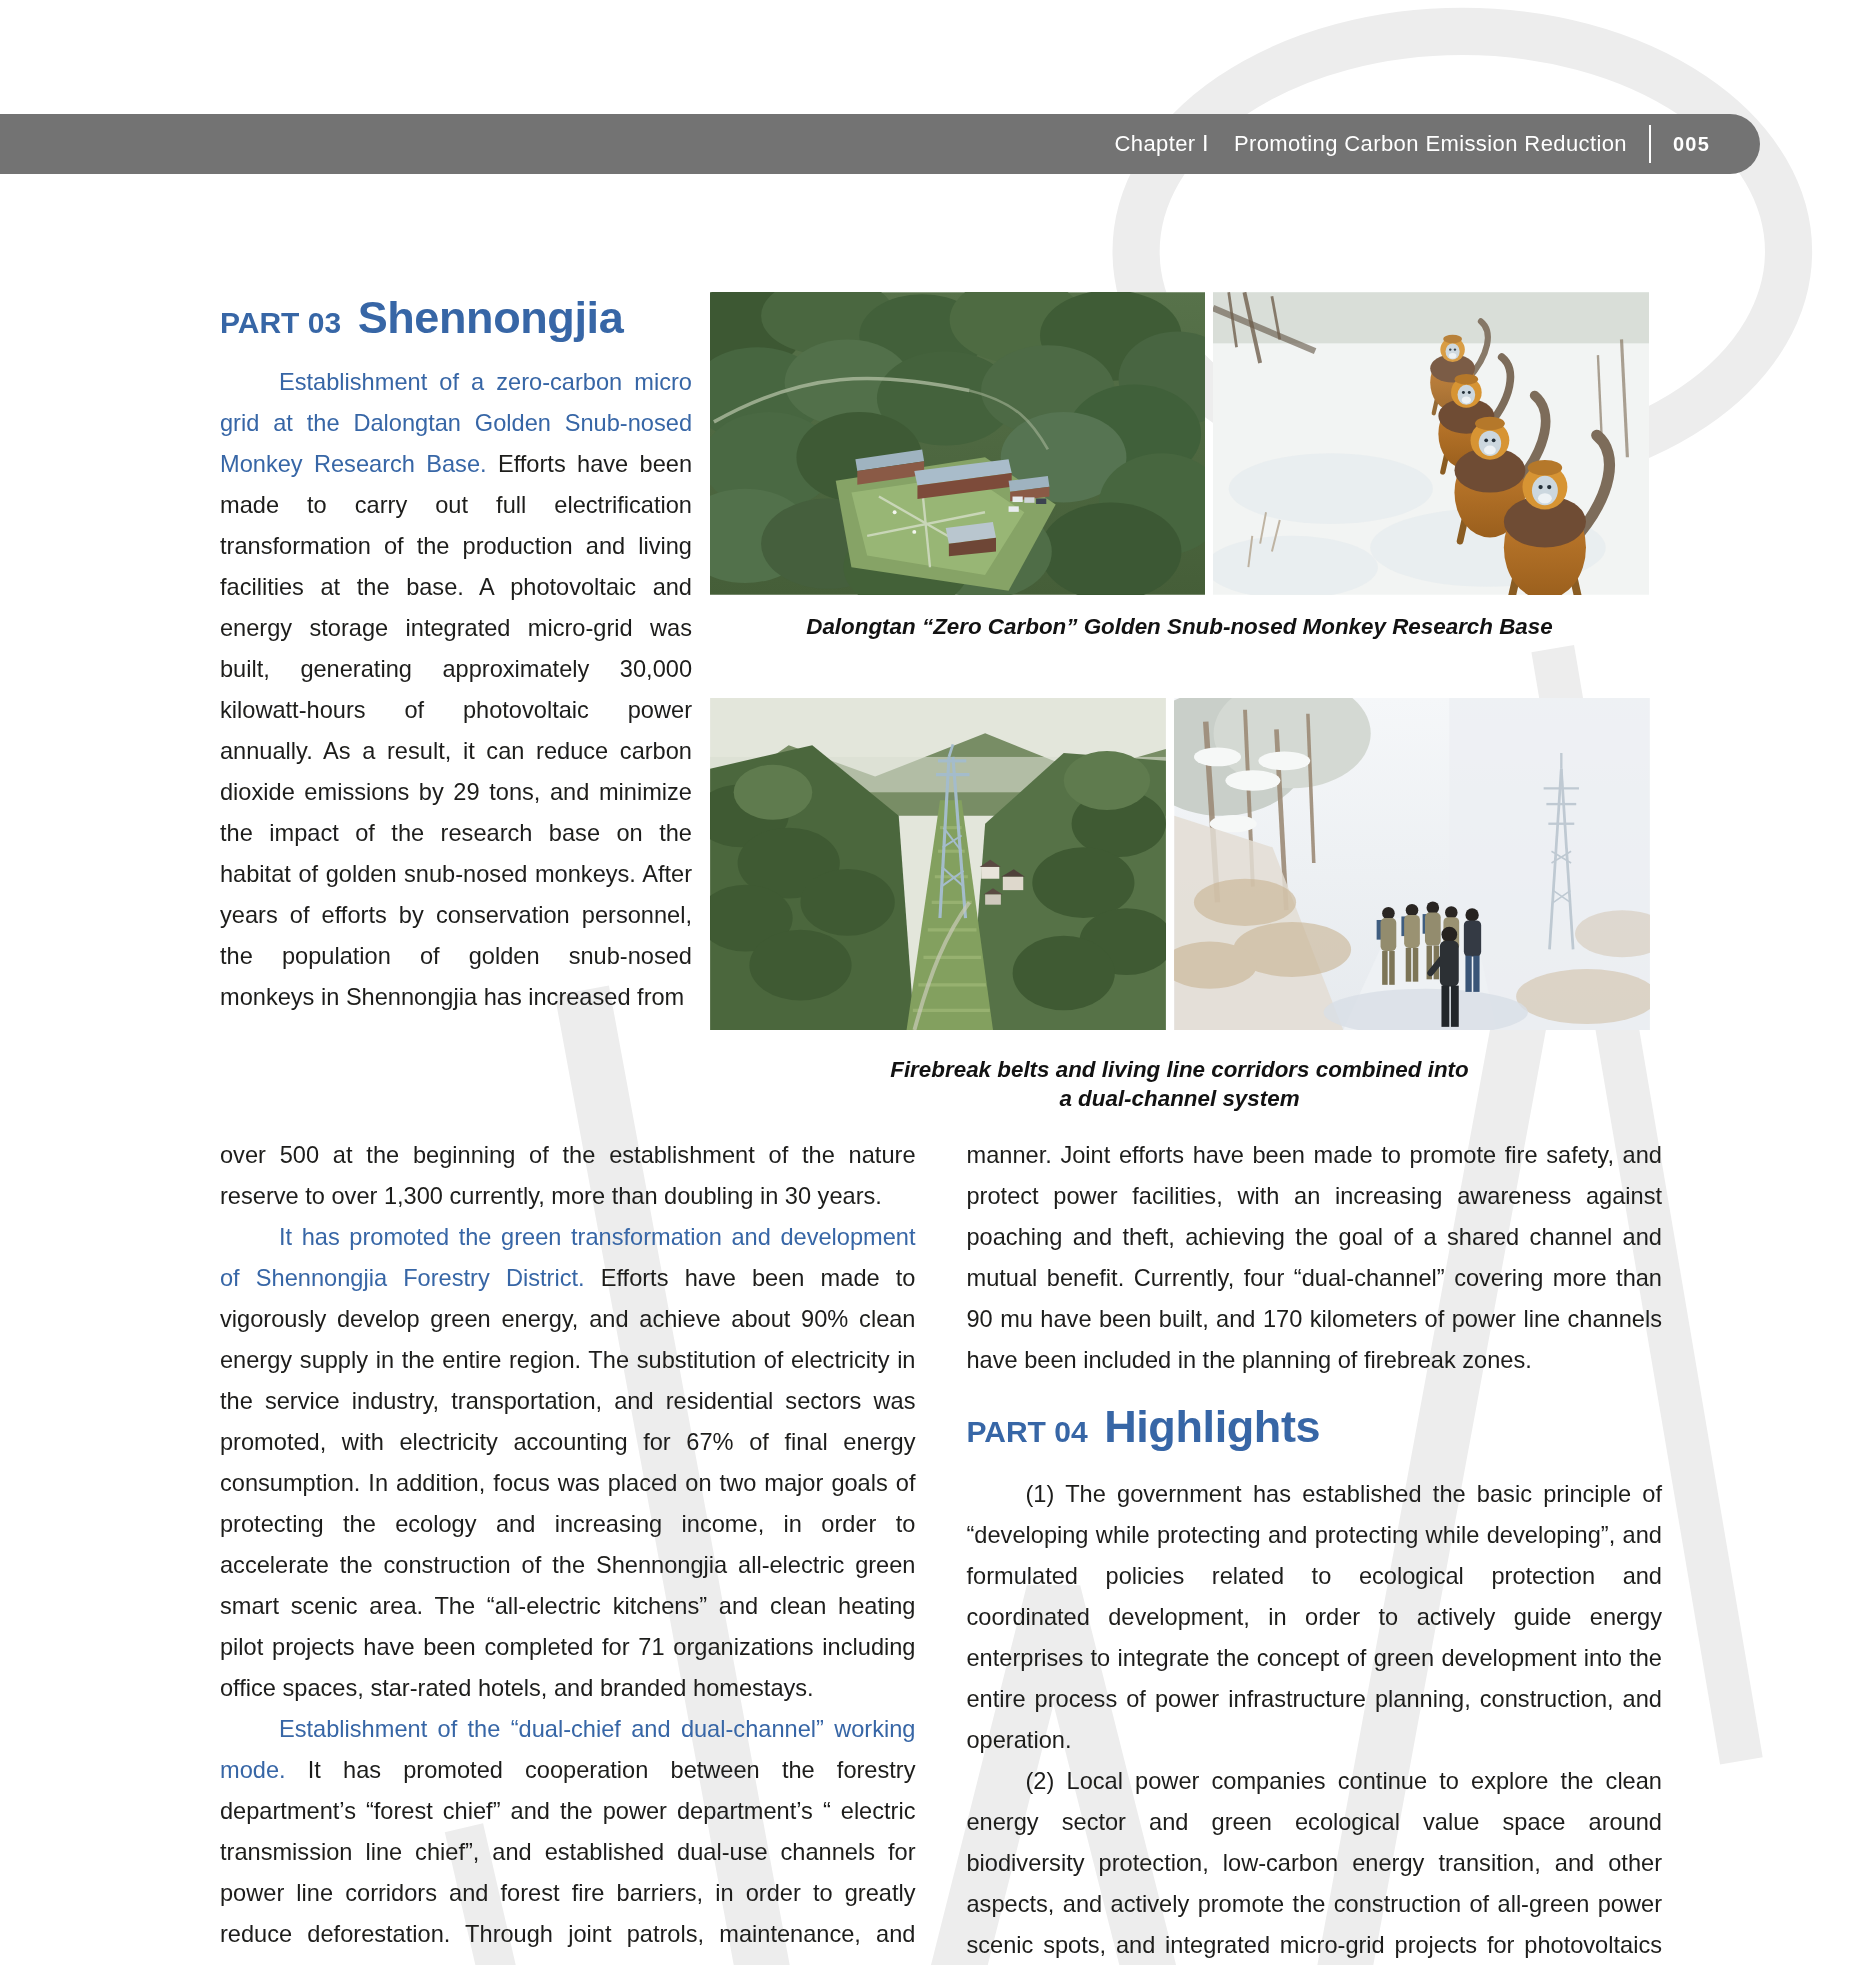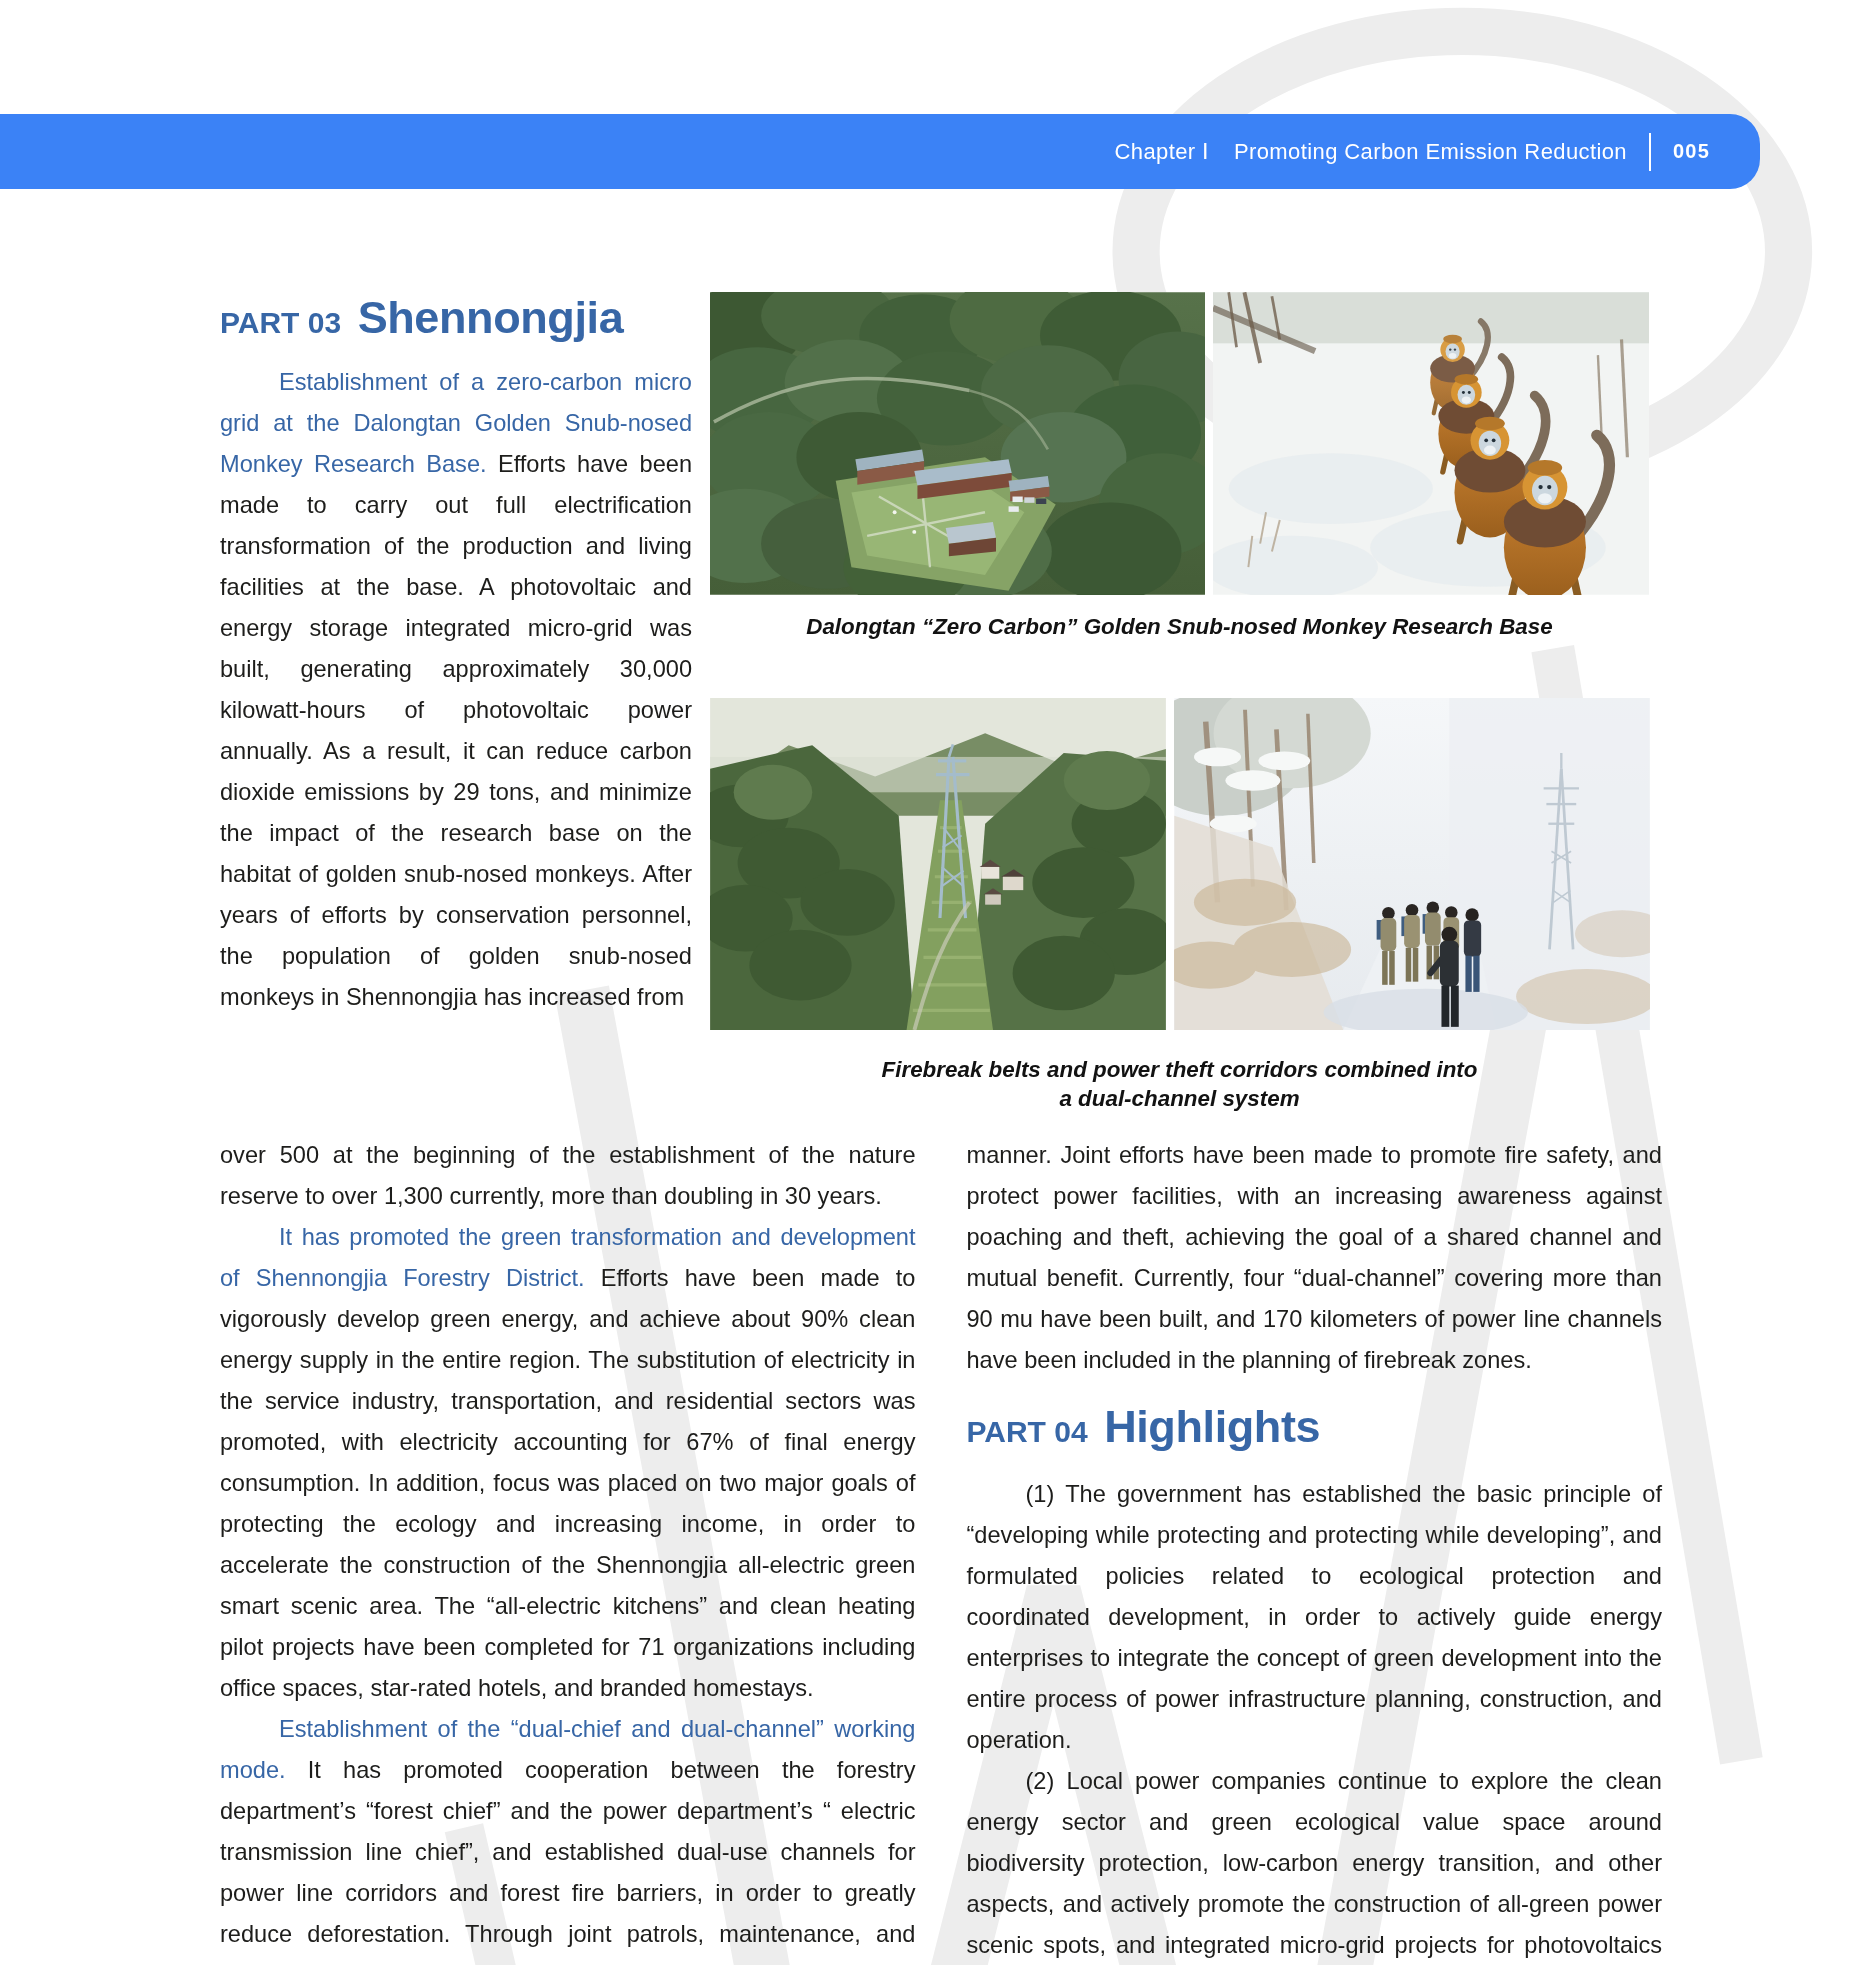--- a/index.html
+++ b/index.html
@@ -8,22 +8,22 @@
     width:1872px;height:2540px;
     background:#ffffff;
     overflow:hidden;
     font-family:"Liberation Sans", sans-serif;
     color:#1d1d1b;
   }
   
   .watermark{position:absolute;left:0;top:0;width:1872px;height:2540px;z-index:0;}
   
   .header-bar{
-    position:absolute;left:0;top:114px;width:1760px;height:75px;
-    background:#3b82f6;border-radius:0 30px 30px 0;
+    position:absolute;left:0;top:114px;width:1760px;height:60px;
+    background:#737373;border-radius:0 30px 30px 0;
     display:flex;align-items:center;justify-content:flex-end;
     padding-right:50px;box-sizing:border-box;color:#ffffff;z-index:2;
   }
   .hdr-chapter{font-size:22px;letter-spacing:0.4px;}
   .hdr-title{font-size:22px;margin-left:25px;letter-spacing:0.4px;}
   .hdr-divider{width:2px;height:38px;background:#ffffff;margin:0 22px;}
   .hdr-page{font-size:20px;font-weight:bold;letter-spacing:1.2px;}
   
   .content{position:absolute;left:220px;top:292px;width:1442px;z-index:1;}
   .top-section{display:flex;align-items:flex-start;}
@@ -327,21 +327,21 @@
                 <path d="M700,640 L652,700" stroke="#2c3034" stroke-width="16" stroke-linecap="round" fill="none"></path>
                 <rect x="676" y="618" width="48" height="116" rx="14" fill="#2c3034"></rect>
                 <rect x="680" y="732" width="20" height="105" fill="#22262a"></rect>
                   <rect x="704" y="732" width="20" height="105" fill="#22262a"></rect>
               </g>
             </svg>
           </span>
         </div>
 
         <div class="fig-caption caption-2">
-          <div>Firebreak belts and power theft corridors combined into</div>
+          <div>Firebreak belts and living line corridors combined into</div>
           <div>a dual-channel system</div>
         </div>
 
       </div>
     </div>
 
     <div class="cols">
 
       <div class="col col-left body-text">
         <p>over 500 at the beginning of the establishment of the nature reserve to over 1,300 currently, more than doubling in 30 years.</p>

